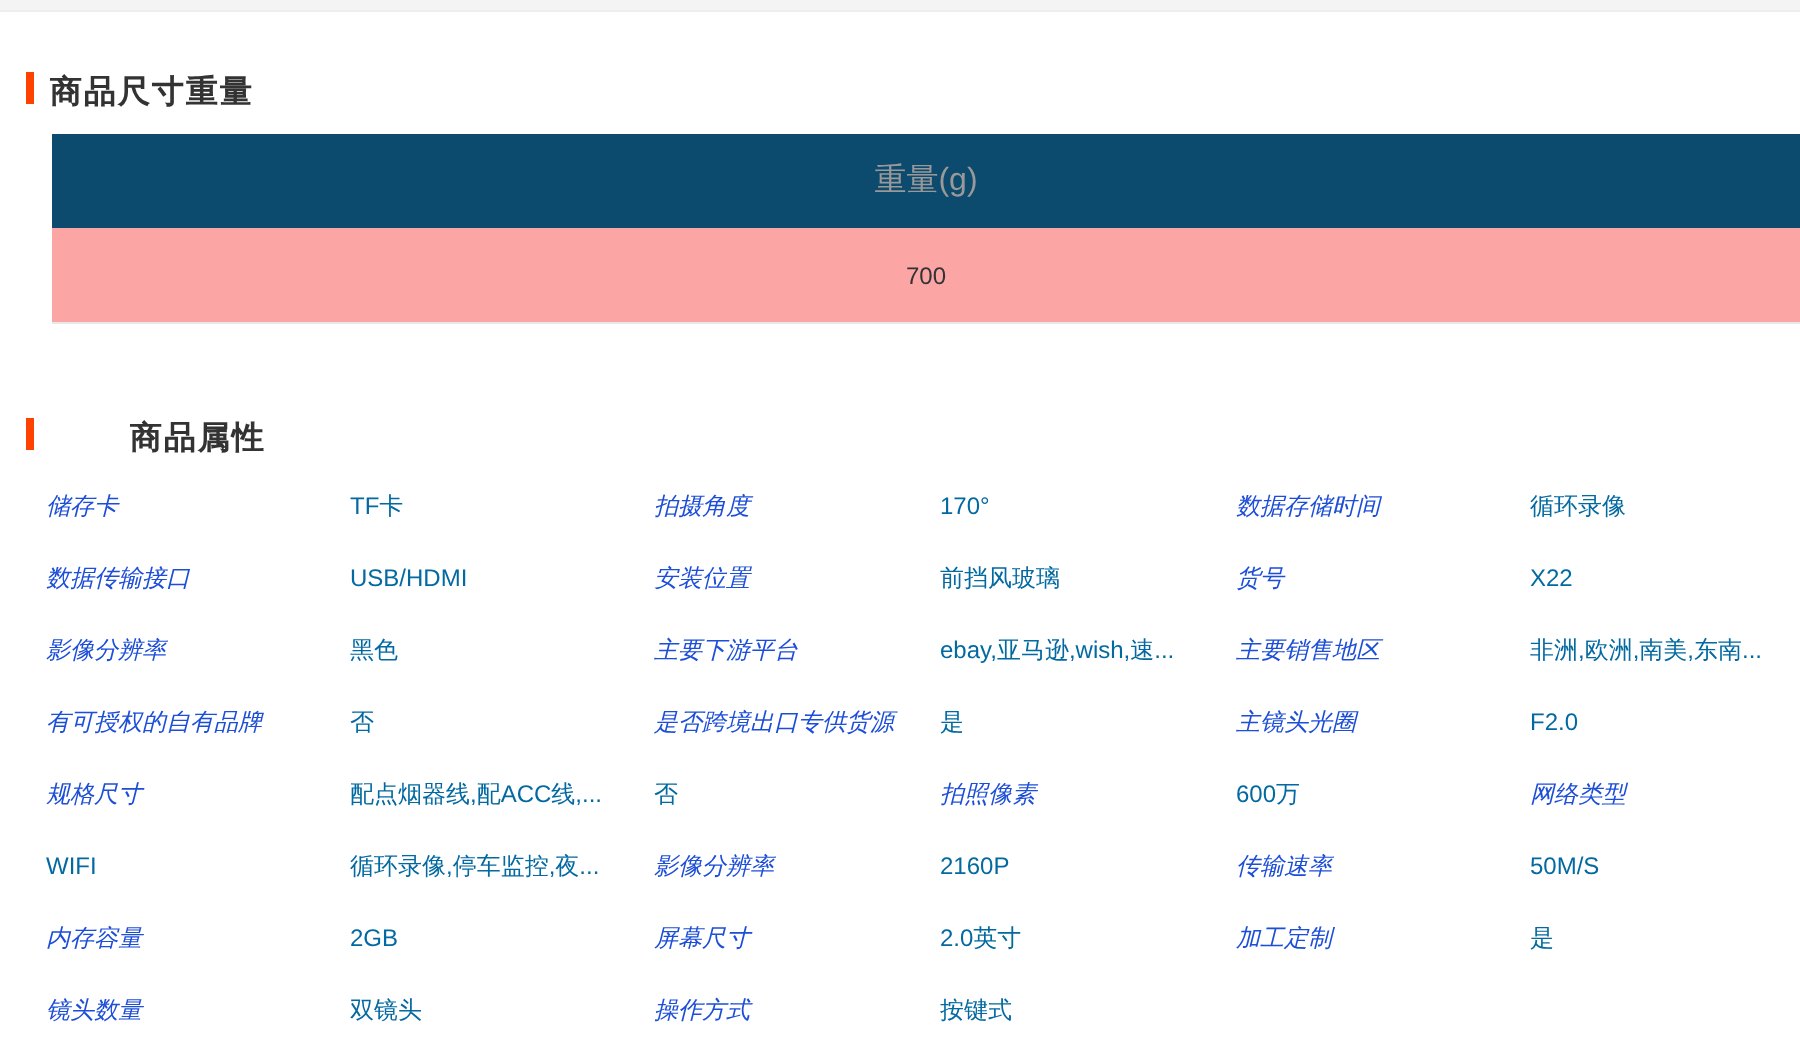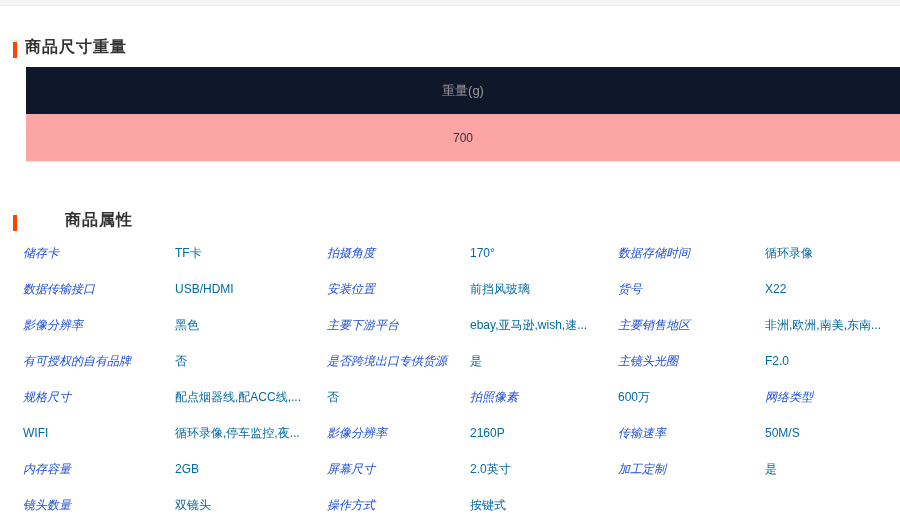--- a/index.html
+++ b/index.html
@@ -10,21 +10,21 @@
     font-family: "Liberation Sans", "DejaVu Sans", sans-serif;
     color: #333333;
   }
   .top-strip {
     height: 6px;
     background: #f4f4f4;
     border-bottom: 1px solid #eeeeee;
   }
   .section-heading {
     display: flex;
-    align-items: flex-end;
+    align-items: flex-start;
     margin-left: 13px;
     height: 22px;
   }
   .heading-1 { margin-top: 30px; }
   .heading-2 { margin-top: 47px; gap: 40px; }
   .heading-bar {
     width: 4px;
     height: 16px;
     background: #ff4200;
     margin-right: 8px;
@@ -36,25 +36,25 @@
     color: #333333;
     letter-spacing: 1px;
   }
   
   .weight-table {
     margin: 9px 0 0 26px;
     width: calc(100% - 26px);
   }
   .weight-header {
     height: 47px;
-    background: #0f172a;
+    background: #0c4a6e;
     display: flex;
     align-items: center;
     justify-content: center;
-    font-size: 13px;
+    font-size: 16px;
     color: #999999;
   }
   .weight-value {
     height: 48px;
     background: #fca5a5;
     display: flex;
     align-items: center;
     justify-content: center;
     font-size: 12px;
     color: #333333;

